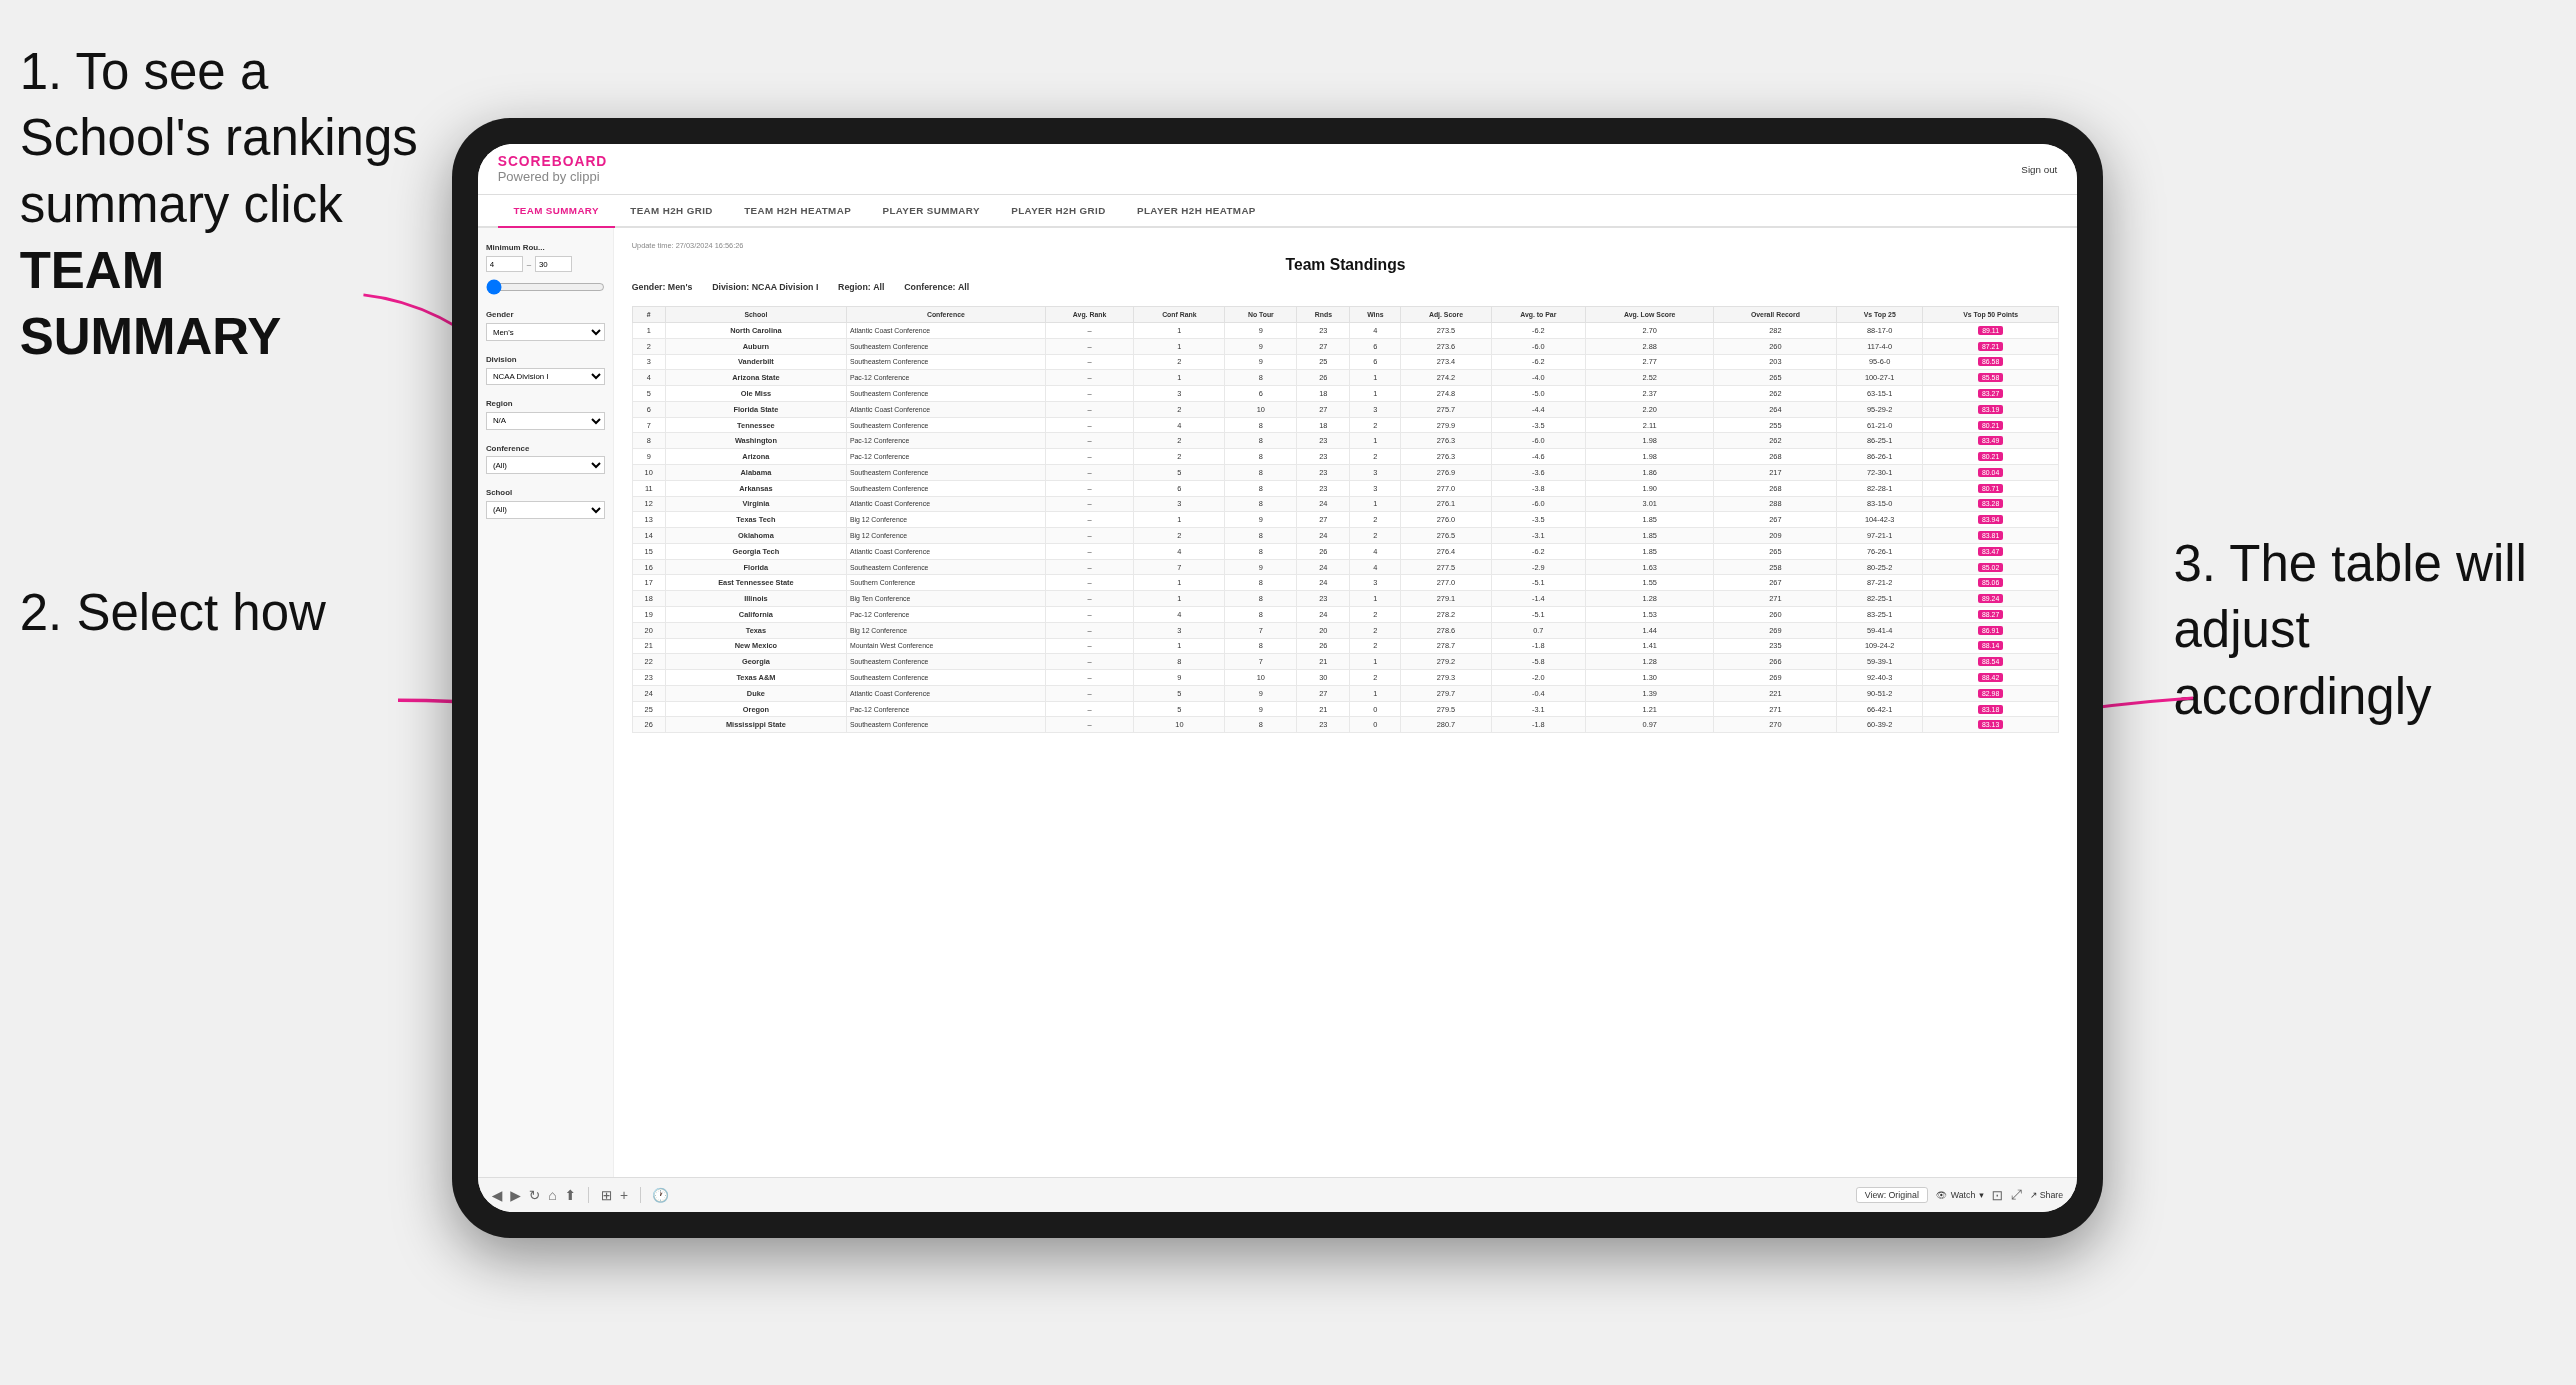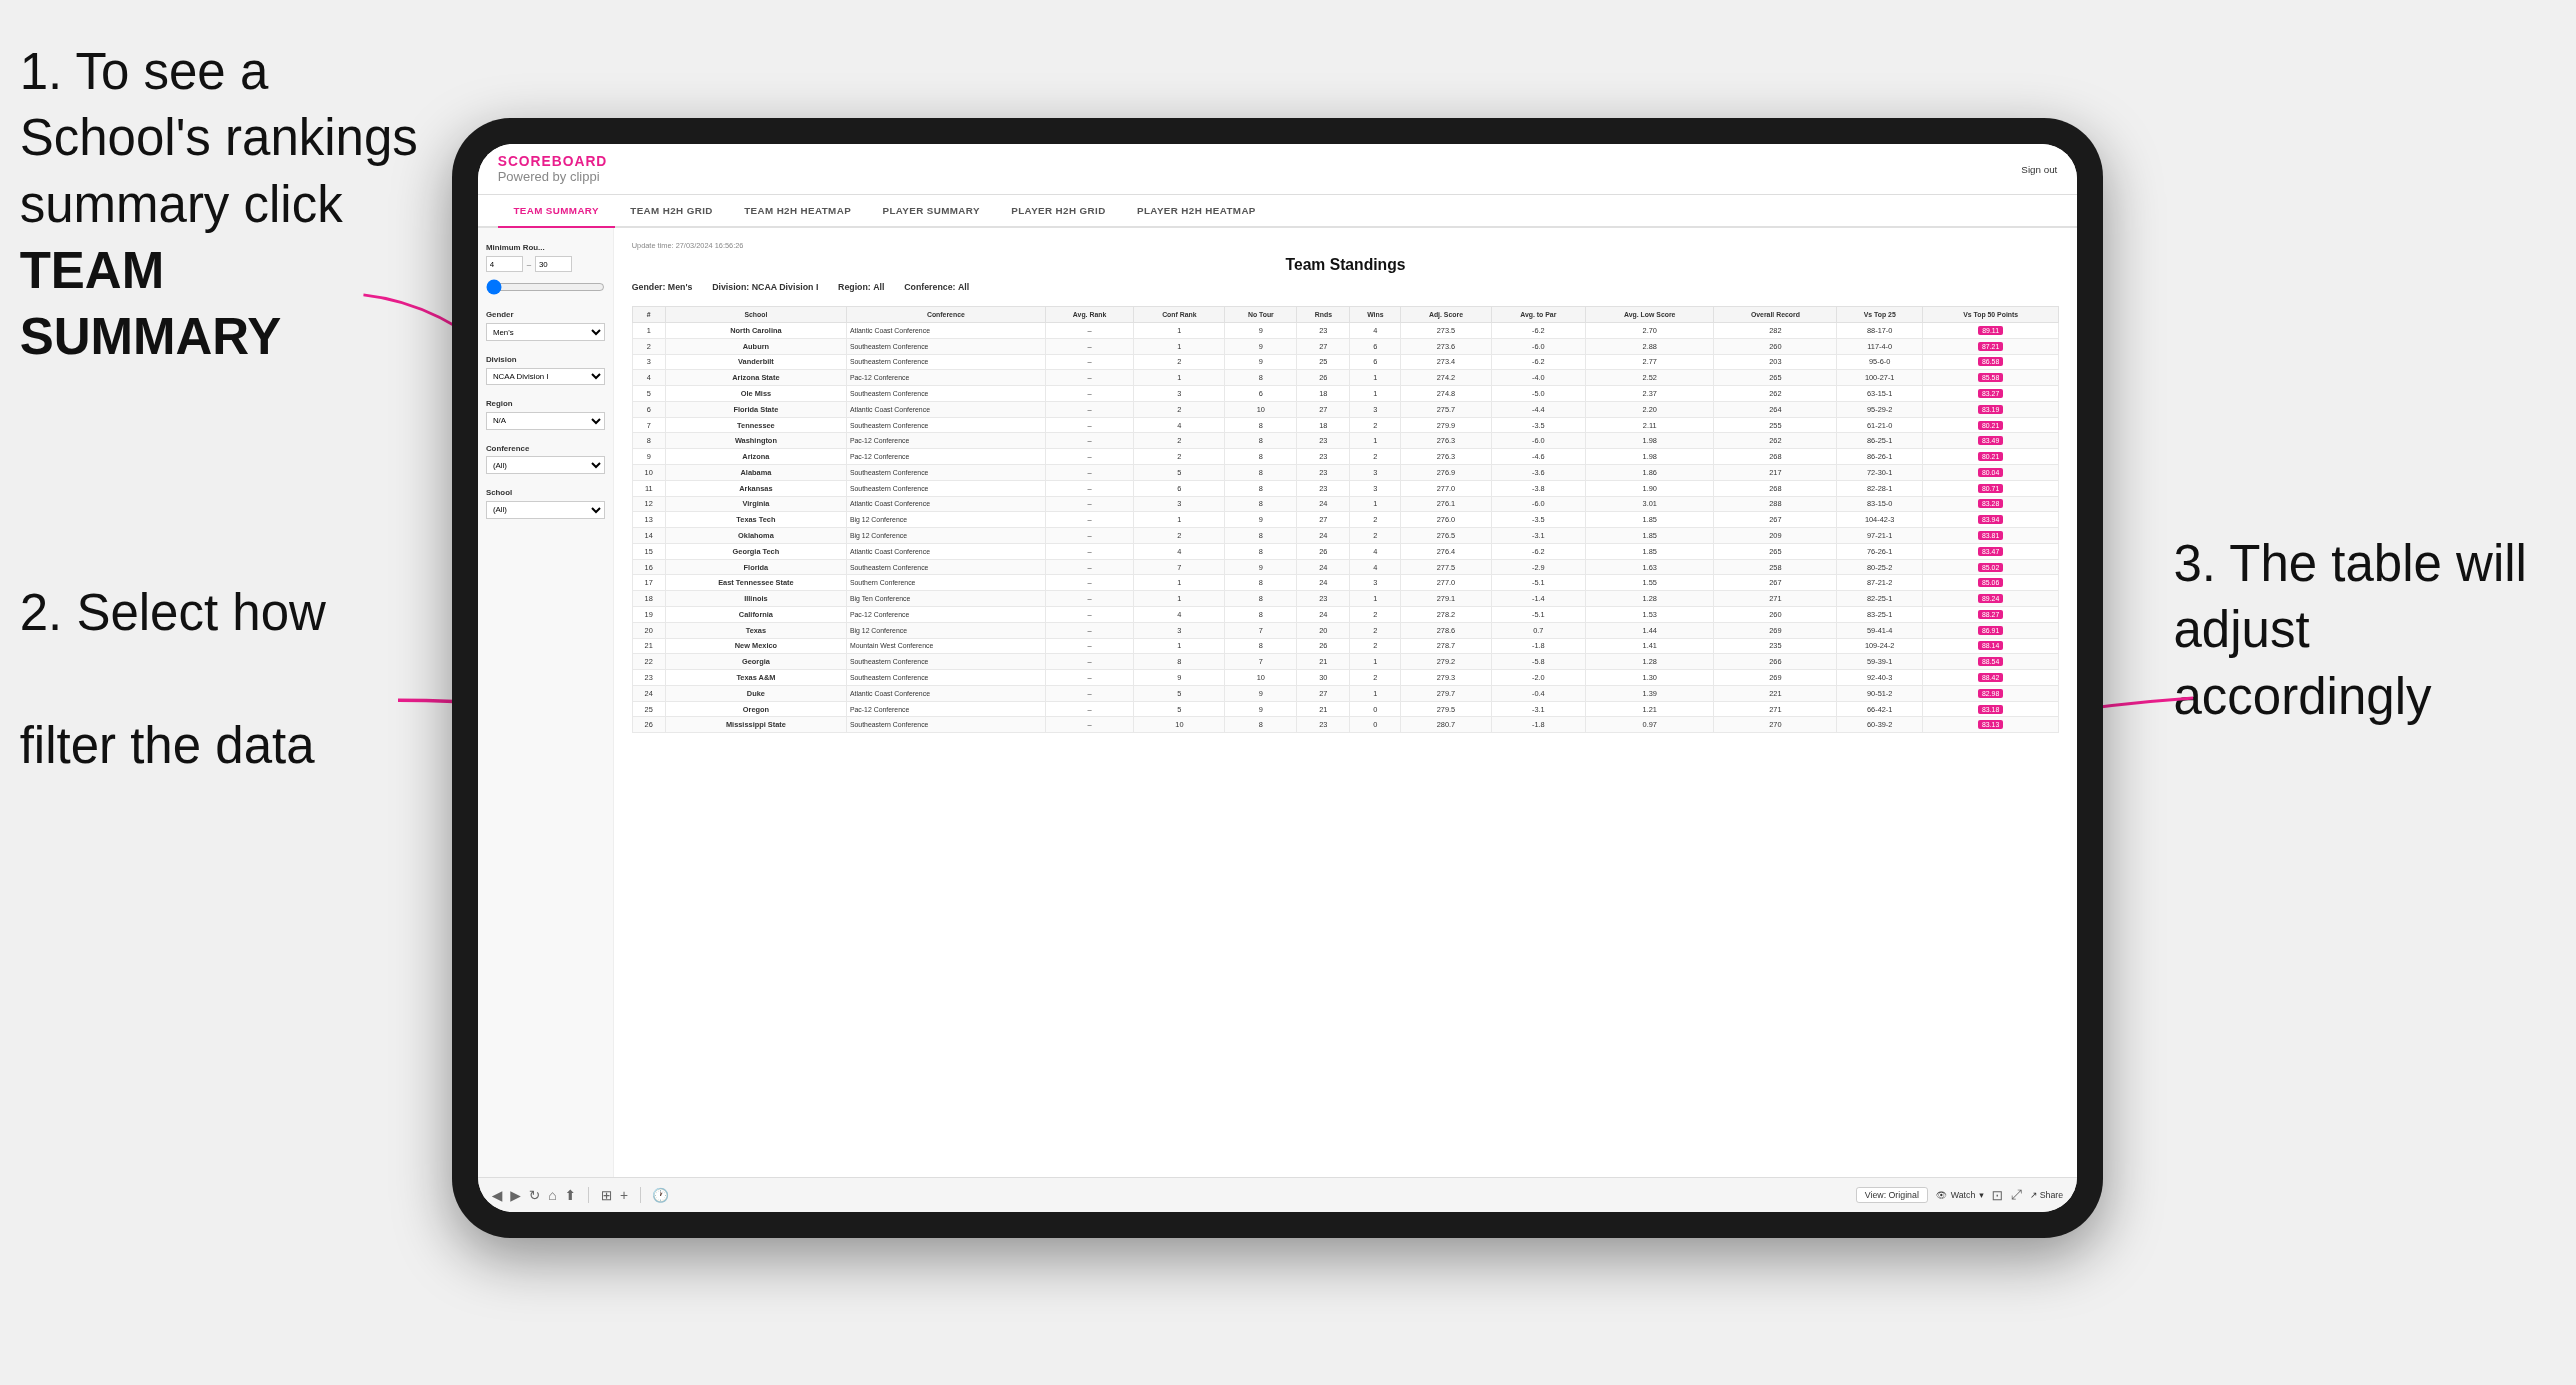--- a/index.html
+++ b/index.html
@@ -327,21 +327,20 @@
 </head>
 <body>
 
 <div class="instruction-1">
   <span>1. To see a School's rankings summary click </span><strong>TEAM SUMMARY</strong>
 </div>
 
 <div class="instruction-2">
   <span>2. Select how</span><br>
   <br>
-  <span>filter the data</span>
 </div>
 
 <div class="instruction-3">
   <span>3. The table will adjust accordingly</span>
 </div>
 
 <svg class="arrow-1" viewBox="0 0 220 120">
   <path d="M 30 10 Q 120 20 195 100" stroke="#e91e8c" stroke-width="3" fill="none" marker-end="url(#arrowhead1)"></path>
   <defs>
     <marker id="arrowhead1" markerWidth="8" markerHeight="6" refX="8" refY="3" orient="auto">

